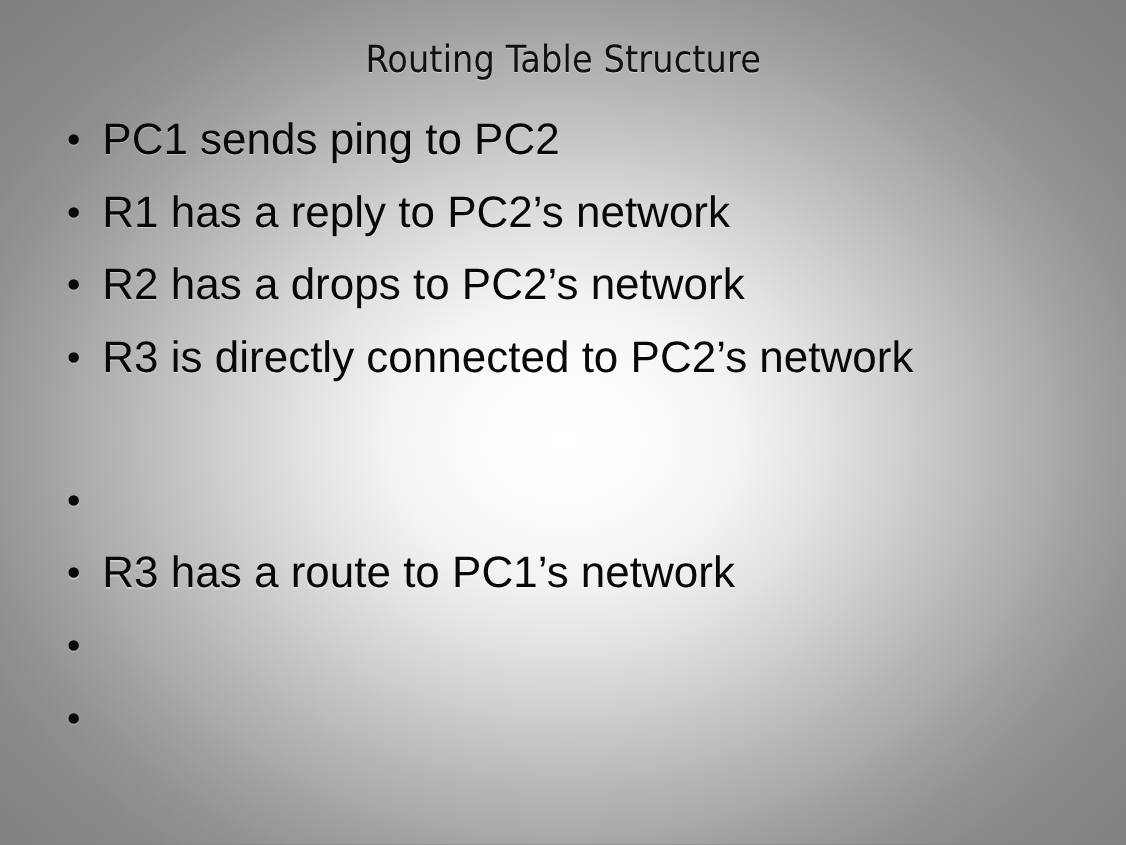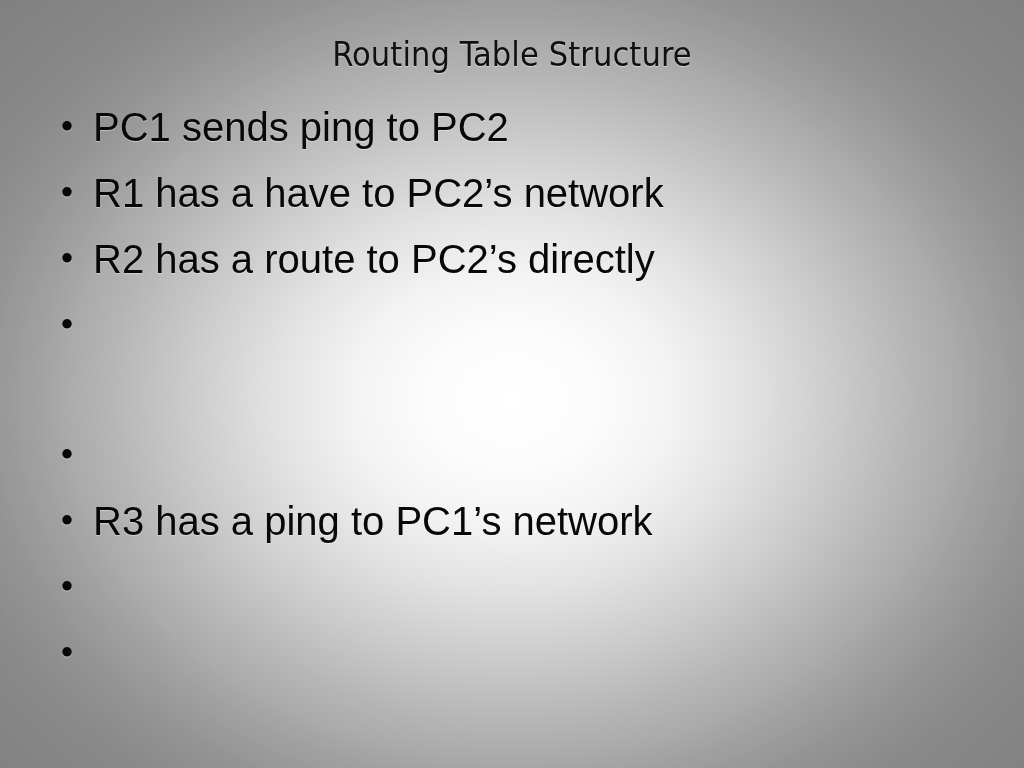--- a/index.html
+++ b/index.html
@@ -125,39 +125,40 @@
   <div id="title">Routing Table Structure</div>
 
   <div id="body">
 
   <div class="bullet-row">
         <span class="bullet-mark">•</span>
         <span class="bullet-text">PC1 sends ping to PC2</span>
       </div>
       <div class="bullet-row">
         <span class="bullet-mark">•</span>
-        <span class="bullet-text">R1 has a have to PC2’s network</span>
+        <span class="bullet-text">R1 has a reply to PC2’s network</span>
       </div>
       <div class="bullet-row">
         <span class="bullet-mark">•</span>
-        <span class="bullet-text">R2 has a route to PC2’s directly</span>
+        <span class="bullet-text">R2 has a drops to PC2’s network</span>
       </div>
       <div class="bullet-row">
         <span class="bullet-mark">•</span>
+        <span class="bullet-text">R3 is directly connected to PC2’s network</span>
       </div>
       <div class="bullet-row spacer-row">
         <span class="bullet-mark"></span>
         <span class="bullet-text"></span>
       </div>
       <div class="bullet-row">
         <span class="bullet-mark">•</span>
       </div>
       <div class="bullet-row">
         <span class="bullet-mark">•</span>
-        <span class="bullet-text">R3 has a ping to PC1’s network</span>
+        <span class="bullet-text">R3 has a route to PC1’s network</span>
       </div>
       <div class="bullet-row">
         <span class="bullet-mark">•</span>
       </div>
       <div class="bullet-row">
         <span class="bullet-mark">•</span>
       </div>
     </div>
 
 </div>

